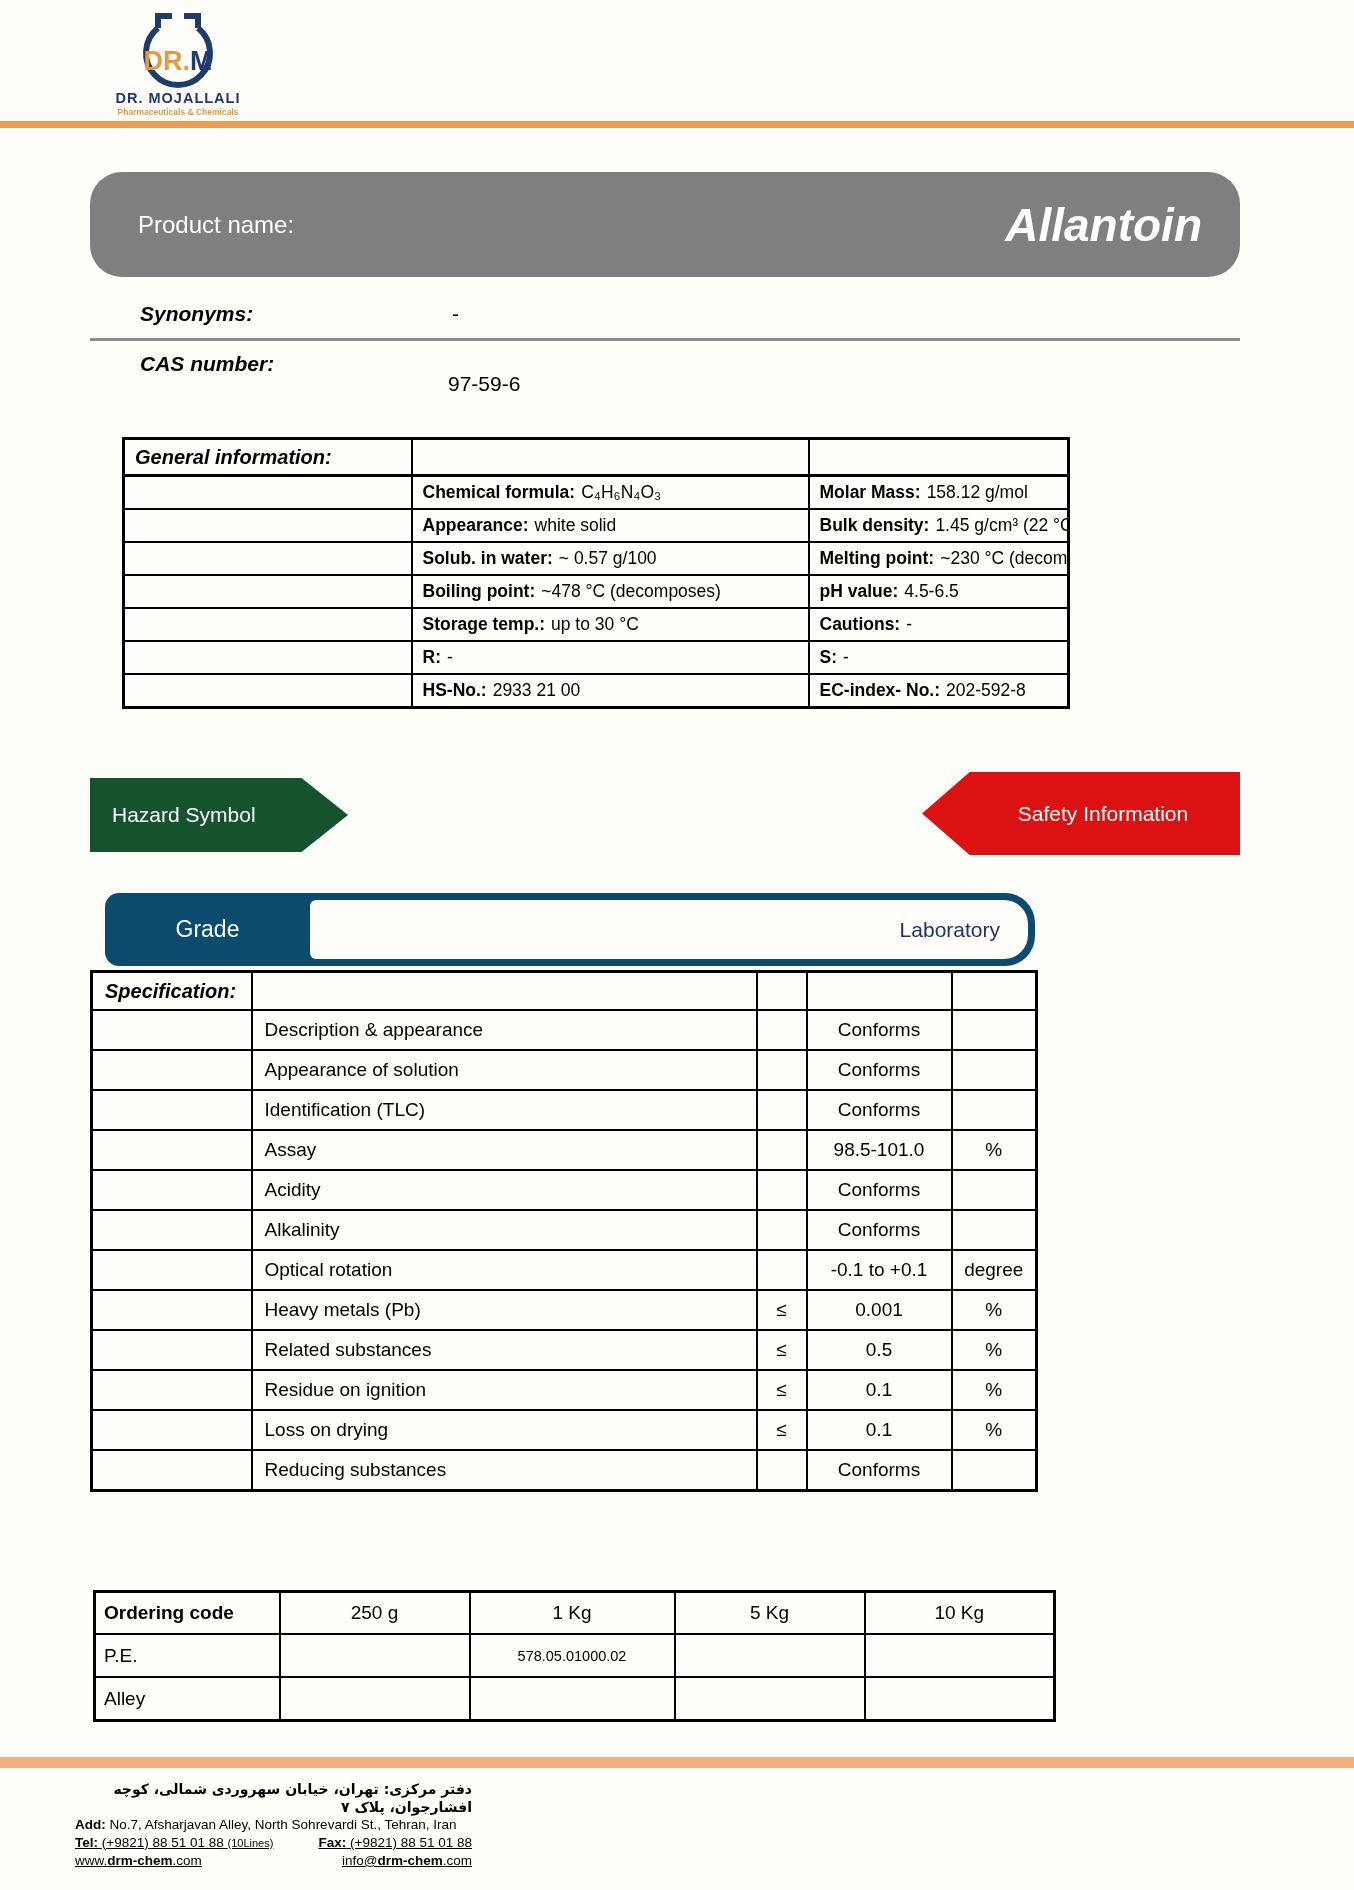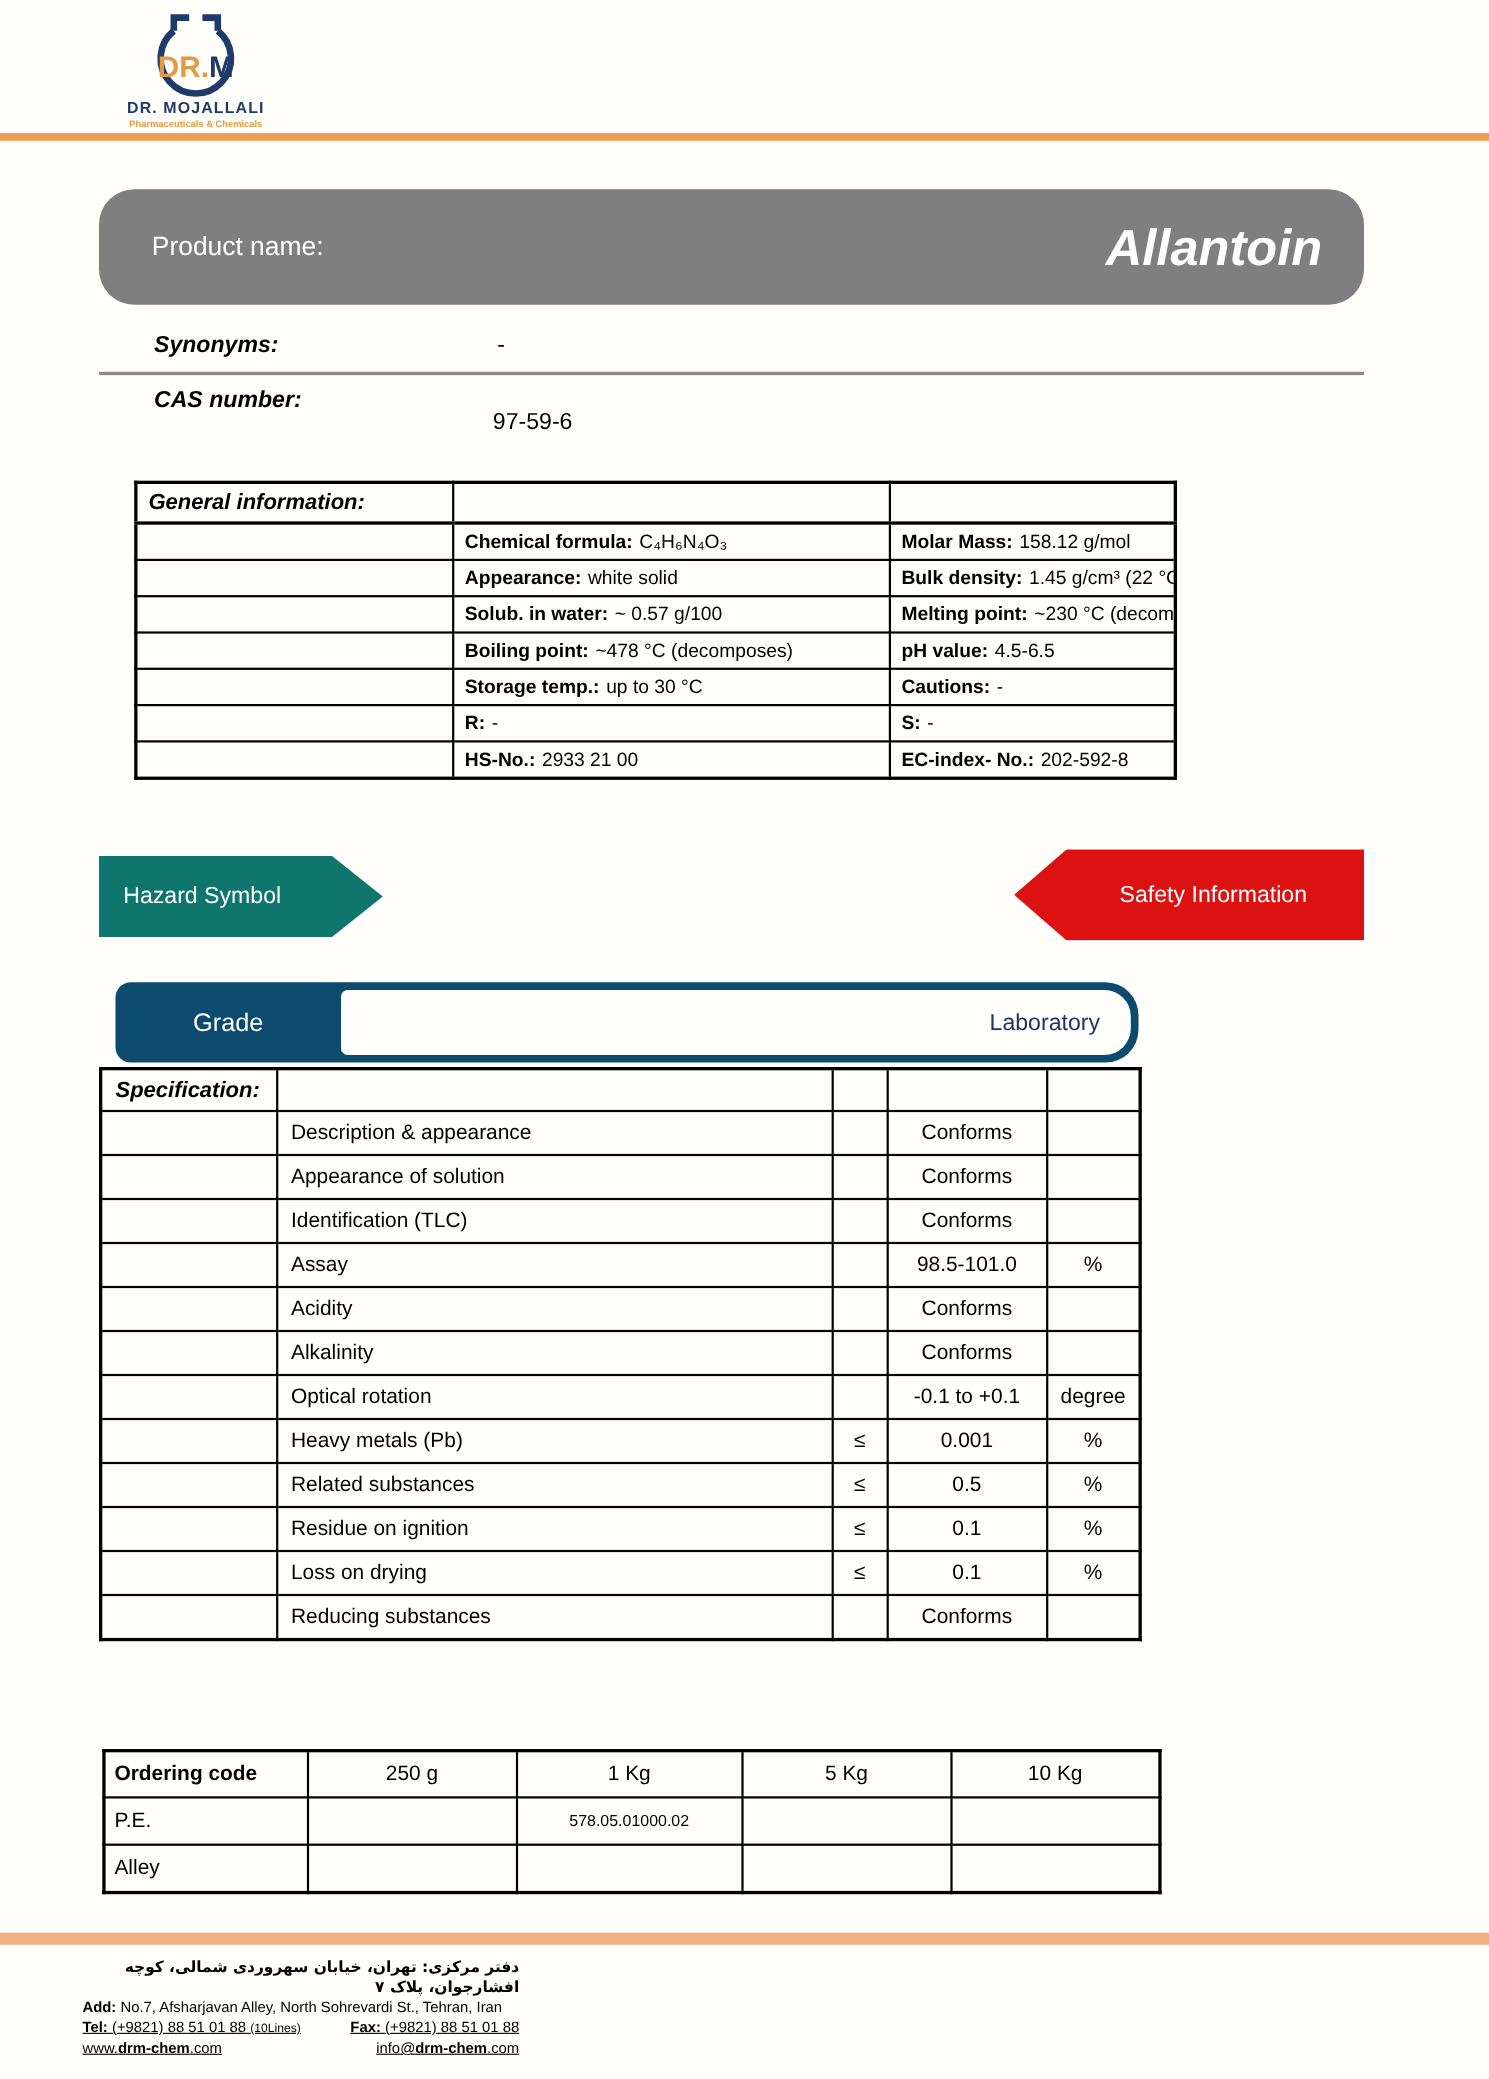--- a/index.html
+++ b/index.html
@@ -33,21 +33,21 @@
   .gi-table{left:90px;top:437px;margin-left:32px;}
   .gi-table{width:945px;font-size:17.5px;}
   .gi-table td{height:31px;padding:0 0 0 10px;}
   .gi-table tr.head td{height:34px;border-bottom:3px solid #000;}
   .gi-title{font-size:20px;font-weight:bold;font-style:italic;}
   .gi-table b{font-weight:bold;}
   .gi-val{margin-left:6px;}
   .frame{border:3px solid #000;}
   
   .hazard-arrow{
-    left:90px;top:778px;width:258px;height:74px;background:#0f766e;color:#fff;
+    left:90px;top:778px;width:258px;height:74px;background:#14532d;color:#fff;
     font-size:21px;line-height:74px;padding-left:22px;box-sizing:border-box;
     clip-path:polygon(0 0,82% 0,100% 50%,82% 100%,0 100%);
   }
   .safety-arrow{
     left:922px;top:772px;width:318px;height:83px;background:#dc1212;color:#fff;
     font-size:21px;line-height:83px;text-align:center;padding-left:44px;box-sizing:border-box;
     clip-path:polygon(0 50%,15% 0,100% 0,100% 100%,15% 100%);
   }
   
   .grade{left:105px;top:893px;width:930px;height:73px;background:#0c4a6e;border-radius:14px 30px 30px 14px;}

